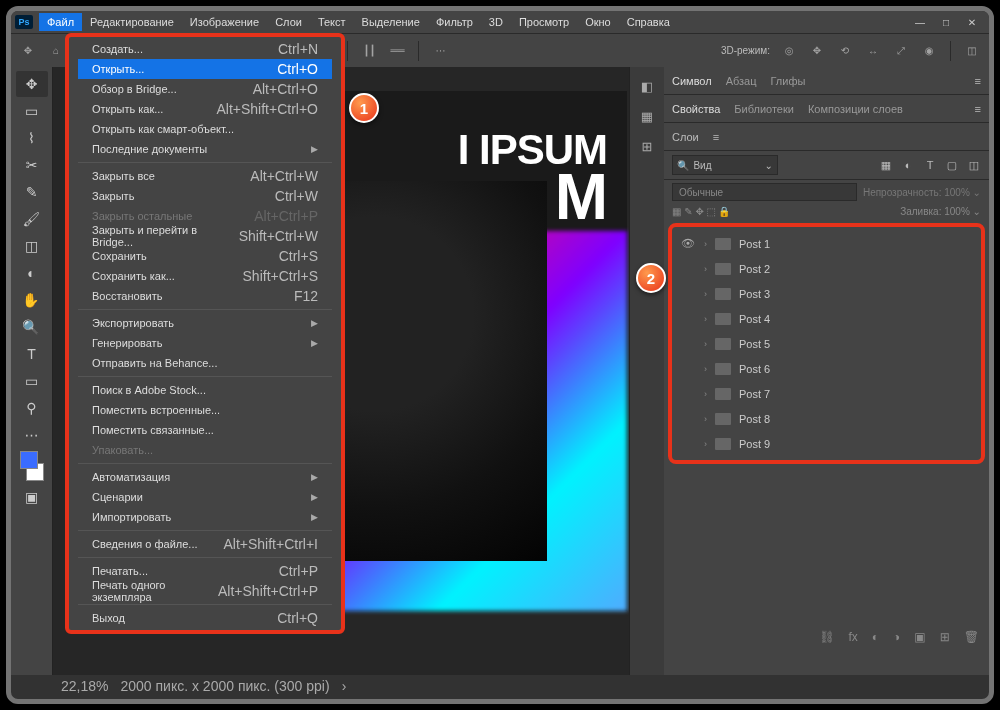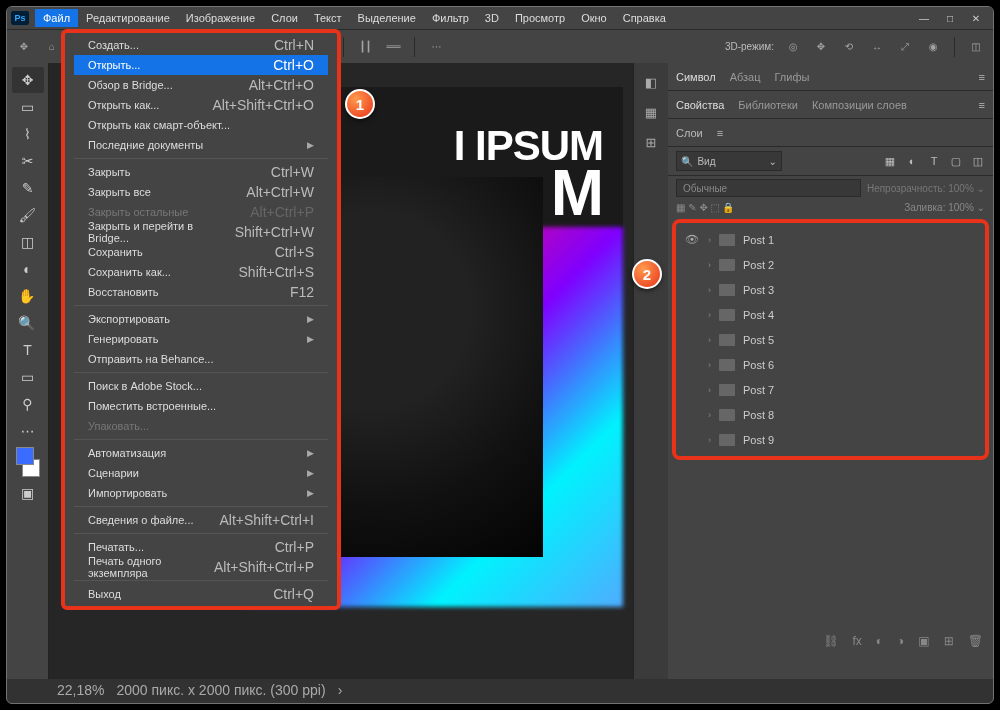--- a/index.html
+++ b/index.html
@@ -1,17 +1,17 @@
 <!DOCTYPE html>
 <html><head>
 <meta charset="utf-8">
 <style>
 * { margin: 0; padding: 0; box-sizing: border-box; font-family: "Segoe UI", Tahoma, sans-serif; -webkit-font-smoothing: antialiased; }
 body { background: #000; width: 1000px; height: 710px; overflow: hidden; position: relative; }
-.frame { position: absolute; inset: 6px; border: 1px solid #737373; border-radius: 6px; background: #323232; overflow: hidden; }
+.frame { position: absolute; inset: 6px; border: 5px solid #737373; border-radius: 12px; background: #323232; overflow: hidden; }
 .menubar { height: 22px; background: #444; display: flex; align-items: center; padding: 0 4px; color: #ddd; font-size: 11px; gap: 0; }
 .menubar .logo { width: 18px; height: 14px; background: #001e36; color: #31a8ff; font-weight: 700; font-size: 9px; display: flex; align-items: center; justify-content: center; border-radius: 2px; margin-right: 6px; }
 .menubar .mitem { padding: 3px 8px; cursor: default; }
 .menubar .mitem.active { background: #1473e6; color: #fff; }
 .menubar .spacer { flex: 1; }
 .winbtn { width: 14px; height: 14px; margin: 0 6px; color: #ccc; display: flex; align-items: center; justify-content: center; font-size: 10px; }
 .optbar { height: 34px; background: #444; border-top: 1px solid #2a2a2a; display: flex; align-items: center; padding: 0 8px; gap: 10px; color: #bbb; font-size: 10px; }
 .optbar .ico { width: 18px; height: 18px; display: flex; align-items: center; justify-content: center; opacity: .8; }
 .optbar .sep { width: 1px; height: 20px; background: #2a2a2a; margin: 0 2px; }
 .workspace { position: absolute; top: 56px; left: 0; right: 0; bottom: 24px; display: flex; background: #323232; }
@@ -288,26 +288,26 @@
       </div>
       <div class="ddrow">
         <span>Открыть как смарт-объект...</span>
       </div>
       <div class="ddrow">
         <span>Последние документы</span>
         <span class="sub">▶</span>
       </div>
       <div class="ddsep"></div>
       <div class="ddrow">
+        <span>Закрыть все</span>
+        <span class="sc">Alt+Ctrl+W</span>
+      </div>
+      <div class="ddrow">
         <span>Закрыть</span>
         <span class="sc">Ctrl+W</span>
-      </div>
-      <div class="ddrow">
-        <span>Закрыть все</span>
-        <span class="sc">Alt+Ctrl+W</span>
       </div>
       <div class="ddrow dis">
         <span>Закрыть остальные</span>
         <span class="sc">Alt+Ctrl+P</span>
       </div>
       <div class="ddrow">
         <span>Закрыть и перейти в Bridge...</span>
         <span class="sc">Shift+Ctrl+W</span>
       </div>
       <div class="ddrow">
@@ -333,20 +333,23 @@
       </div>
       <div class="ddrow">
         <span>Отправить на Behance...</span>
       </div>
       <div class="ddsep"></div>
       <div class="ddrow">
         <span>Поиск в Adobe Stock...</span>
       </div>
       <div class="ddrow">
         <span>Поместить встроенные...</span>
+      </div>
+      <div class="ddrow">
+        <span>Поместить связанные...</span>
       </div>
       <div class="ddrow dis">
         <span>Упаковать...</span>
       </div>
       <div class="ddsep"></div>
       <div class="ddrow">
         <span>Автоматизация</span>
         <span class="sub">▶</span>
       </div>
       <div class="ddrow">

